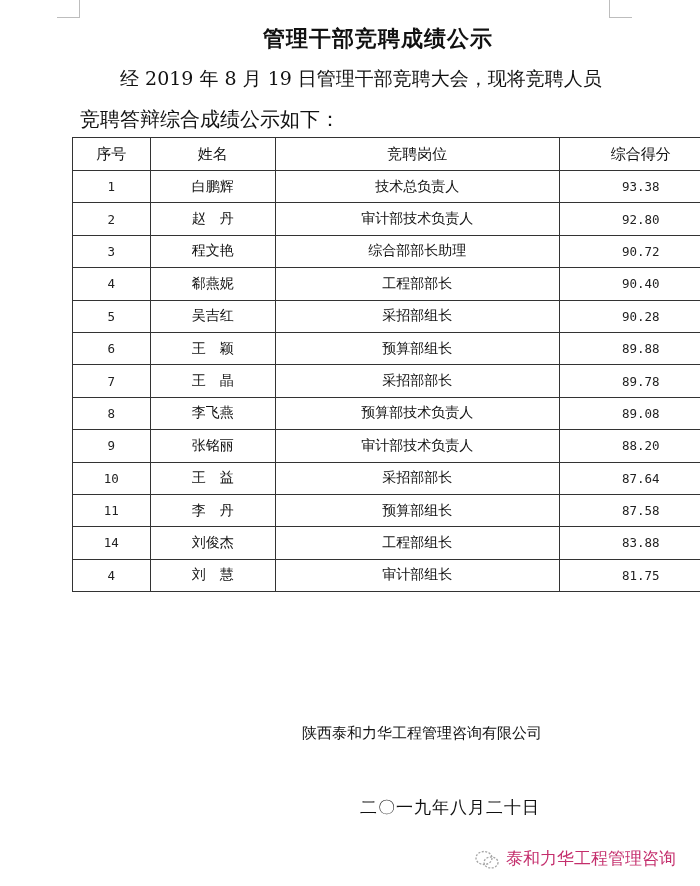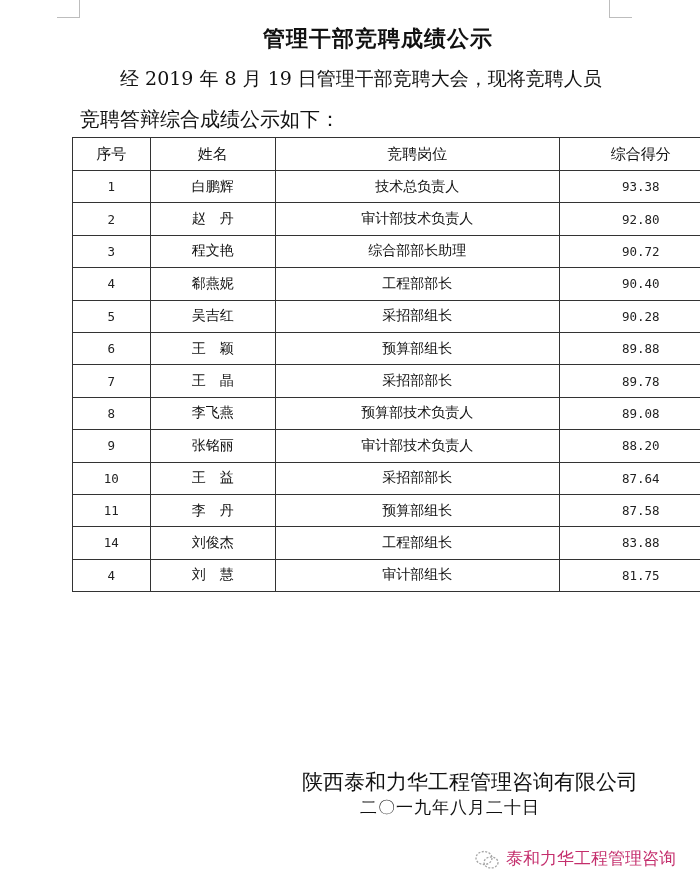--- a/index.html
+++ b/index.html
@@ -12,21 +12,21 @@
            font-size:22px; font-weight:bold; letter-spacing:1px; font-family:"DejaVu Serif", serif;margin-left:28px; }
   .para1 { position:absolute; left:120px; top:66px; font-size:19px; white-space:nowrap; font-family:"DejaVu Serif", serif; }
   .para2 { position:absolute; left:80px; top:106px; font-size:20px; white-space:nowrap; font-family:"DejaVu Serif", serif; }
   table { position:absolute; left:72px; top:137px; width:651px; border-collapse:collapse;
           border:1.5px solid #222; }
   th, td { border:1px solid #333; text-align:center; font-weight:normal; padding:0; }
   th { height:32px; font-size:15px; }
   td { height:31.4px; font-size:14px; }
   td.num, td.score { font-family:"DejaVu Sans Mono", monospace; font-size:12.5px; color:#222; }
   col.c1 { width:65px; } col.c2 { width:105px; } col.c3 { width:238px; } col.c4 { width:137px; }
-  .company { position:absolute; left:302px; top:768px; font-size:21px; white-space:nowrap; }
+  .company { position:absolute; left:302px; top:724px; font-size:15px; white-space:nowrap; }
   .date { position:absolute; left:360px; top:796px; font-size:17px; white-space:nowrap; letter-spacing:1px; }
   .watermark { position:absolute; left:474px; top:847px; display:flex; align-items:flex-end;
                color:#be185d; font-size:17px; white-space:nowrap; opacity:0.9; }
   .watermark svg { margin-right:6px; }
 </style>
 </head>
 <body>
 
 <div class="corner tl"></div>
 <div class="corner tr"></div>

